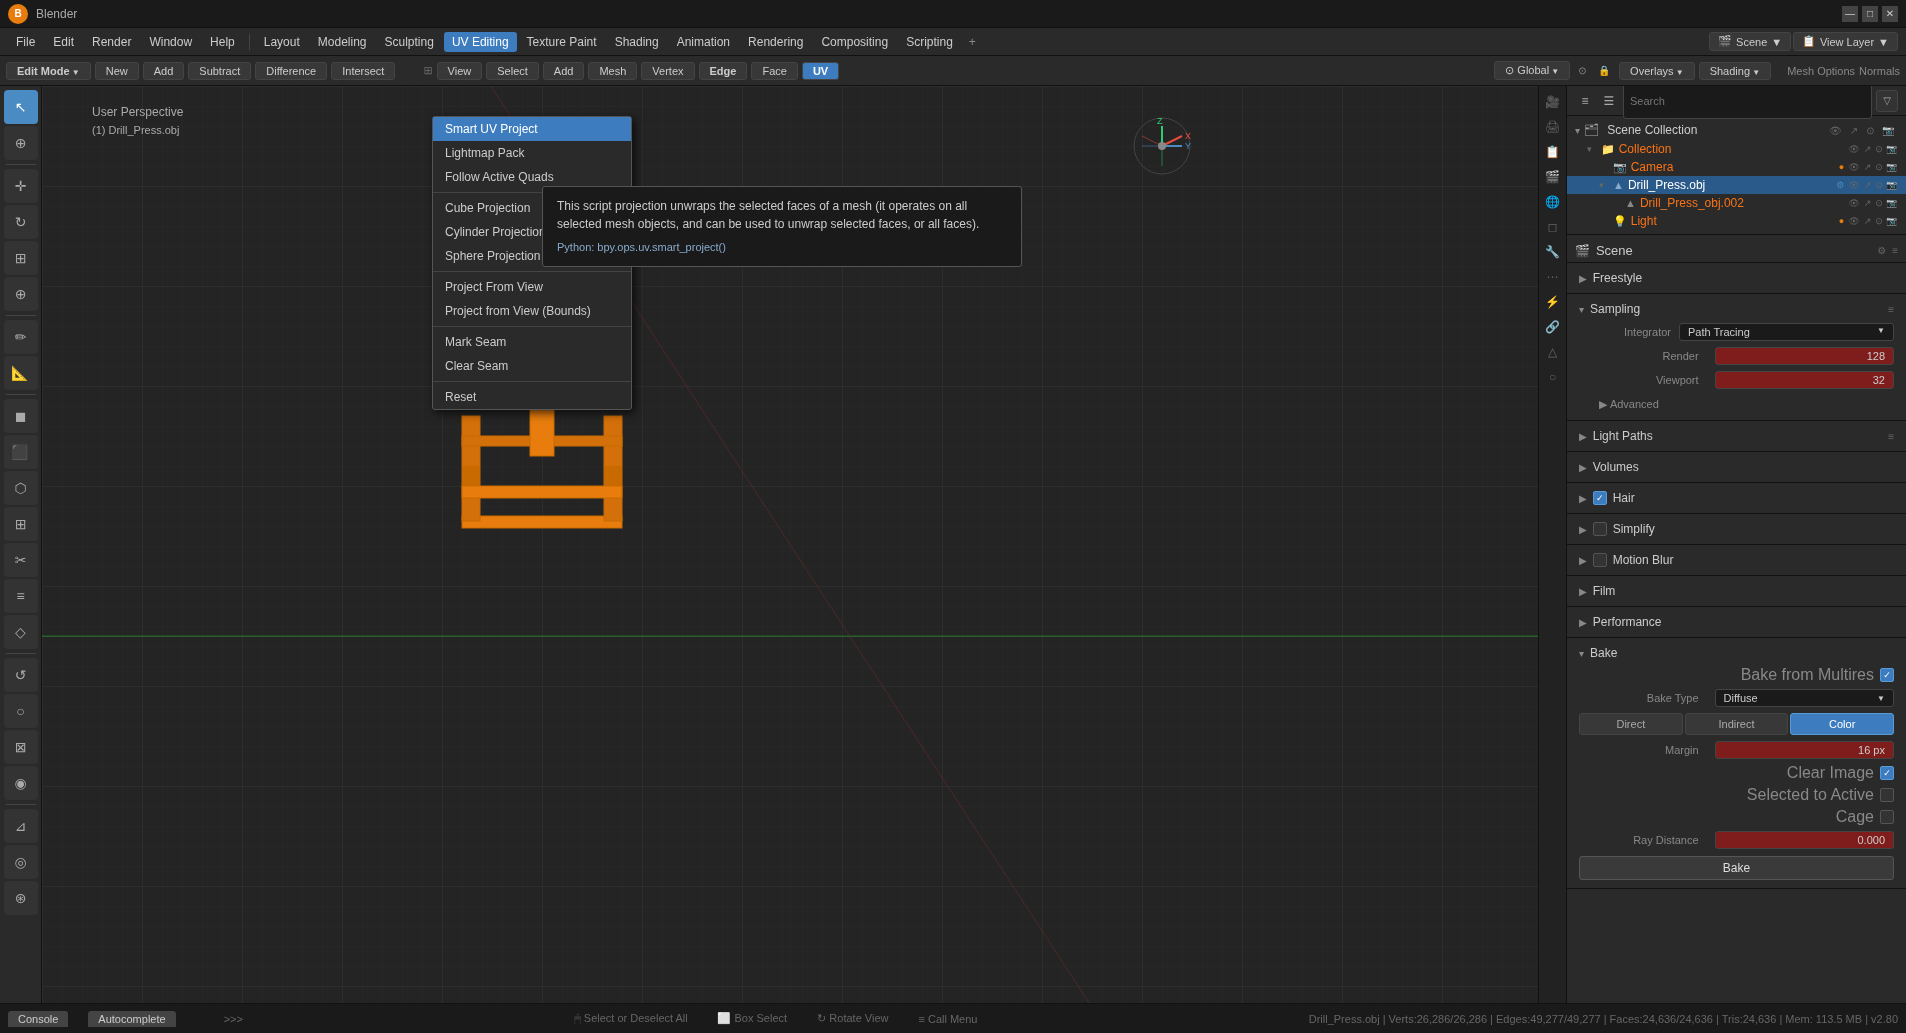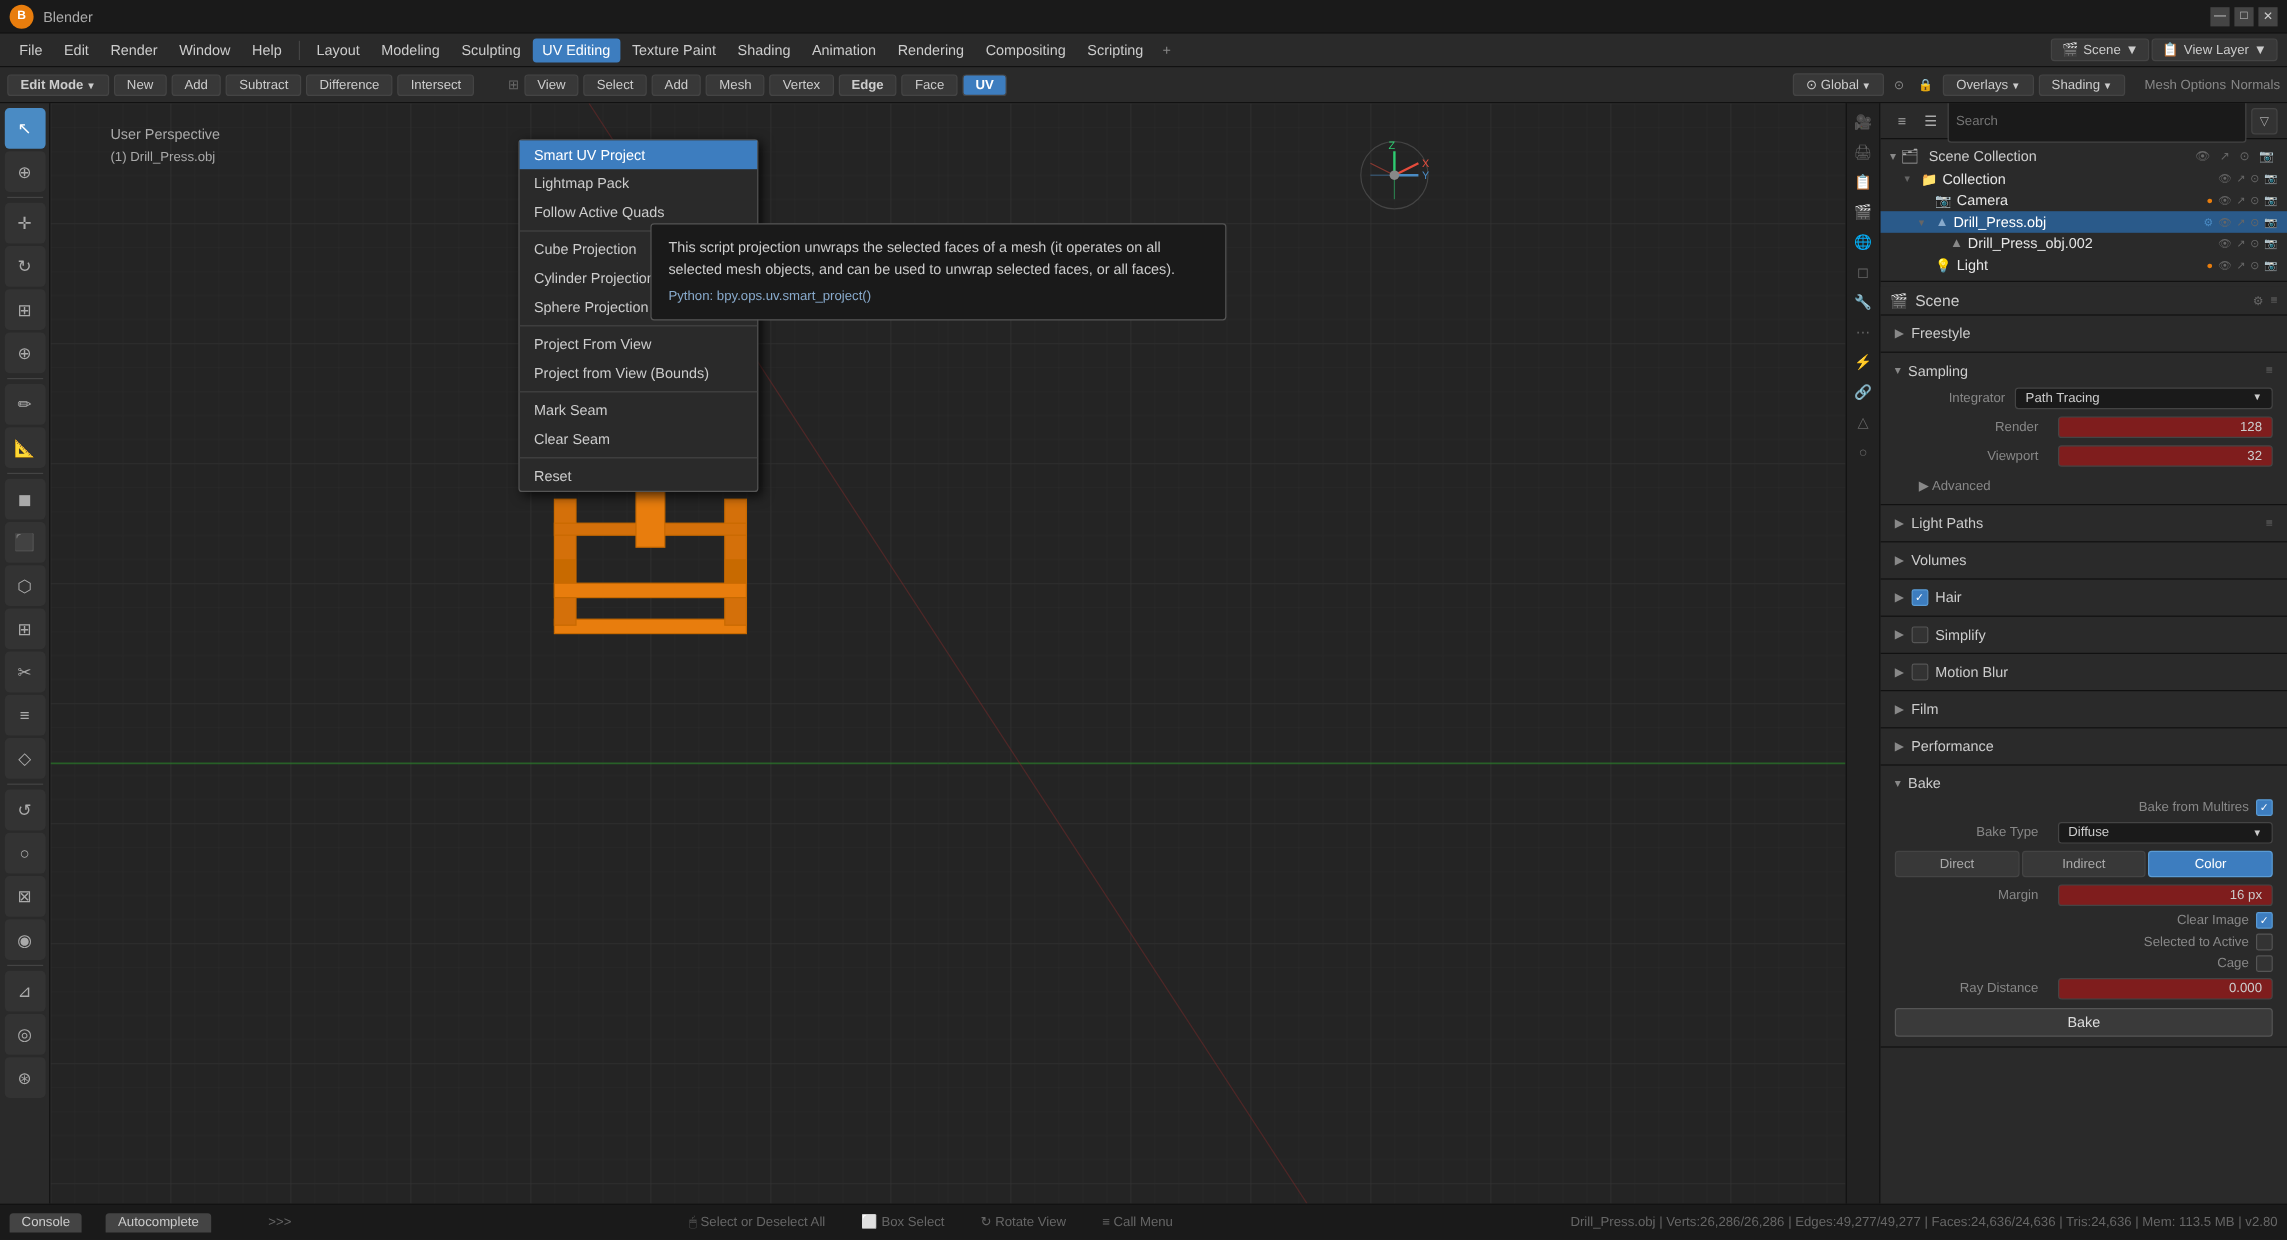--- a/index.html
+++ b/index.html
@@ -274,21 +274,21 @@
 
     .tree-item {
       display: flex;
       align-items: center;
       padding: 2px 8px 2px 20px;
       gap: 4px;
       cursor: pointer;
     }
     .tree-item.highlighted { background: #2a5a8a; }
     .tree-expand { color: #666; font-size: 9px; width: 10px; }
-    .tree-label { font-size: 12px; color: #e5e5e5; flex: 1; }
+    .tree-label { font-size: 12px; color: #f97316; flex: 1; }
     .tree-badge { font-size: 9px; color: #666; }
 
     
     #properties-panel {
       flex: 1;
       padding: 4px 0;
     }
     .prop-section {
       border-bottom: 1px solid #111;
       padding: 4px 0;
@@ -489,21 +489,21 @@
     }
     .sp-icon.active { color: #e87d0d; }
 
     .cb-row {
       display: flex;
       align-items: center;
       padding: 2px 12px 2px 24px;
       gap: 6px;
       justify-content: flex-end;
     }
-    .cb-label { font-size: 11px; color: #888; }
+    .cb-label { font-size: 16px; color: #888; }
 
     .full-width-btn {
       margin: 4px 12px;
       padding: 4px;
       background: #3a3a3a;
       border: 1px solid #555;
       border-radius: 3px;
       text-align: center;
       cursor: pointer;
       font-size: 12px;

